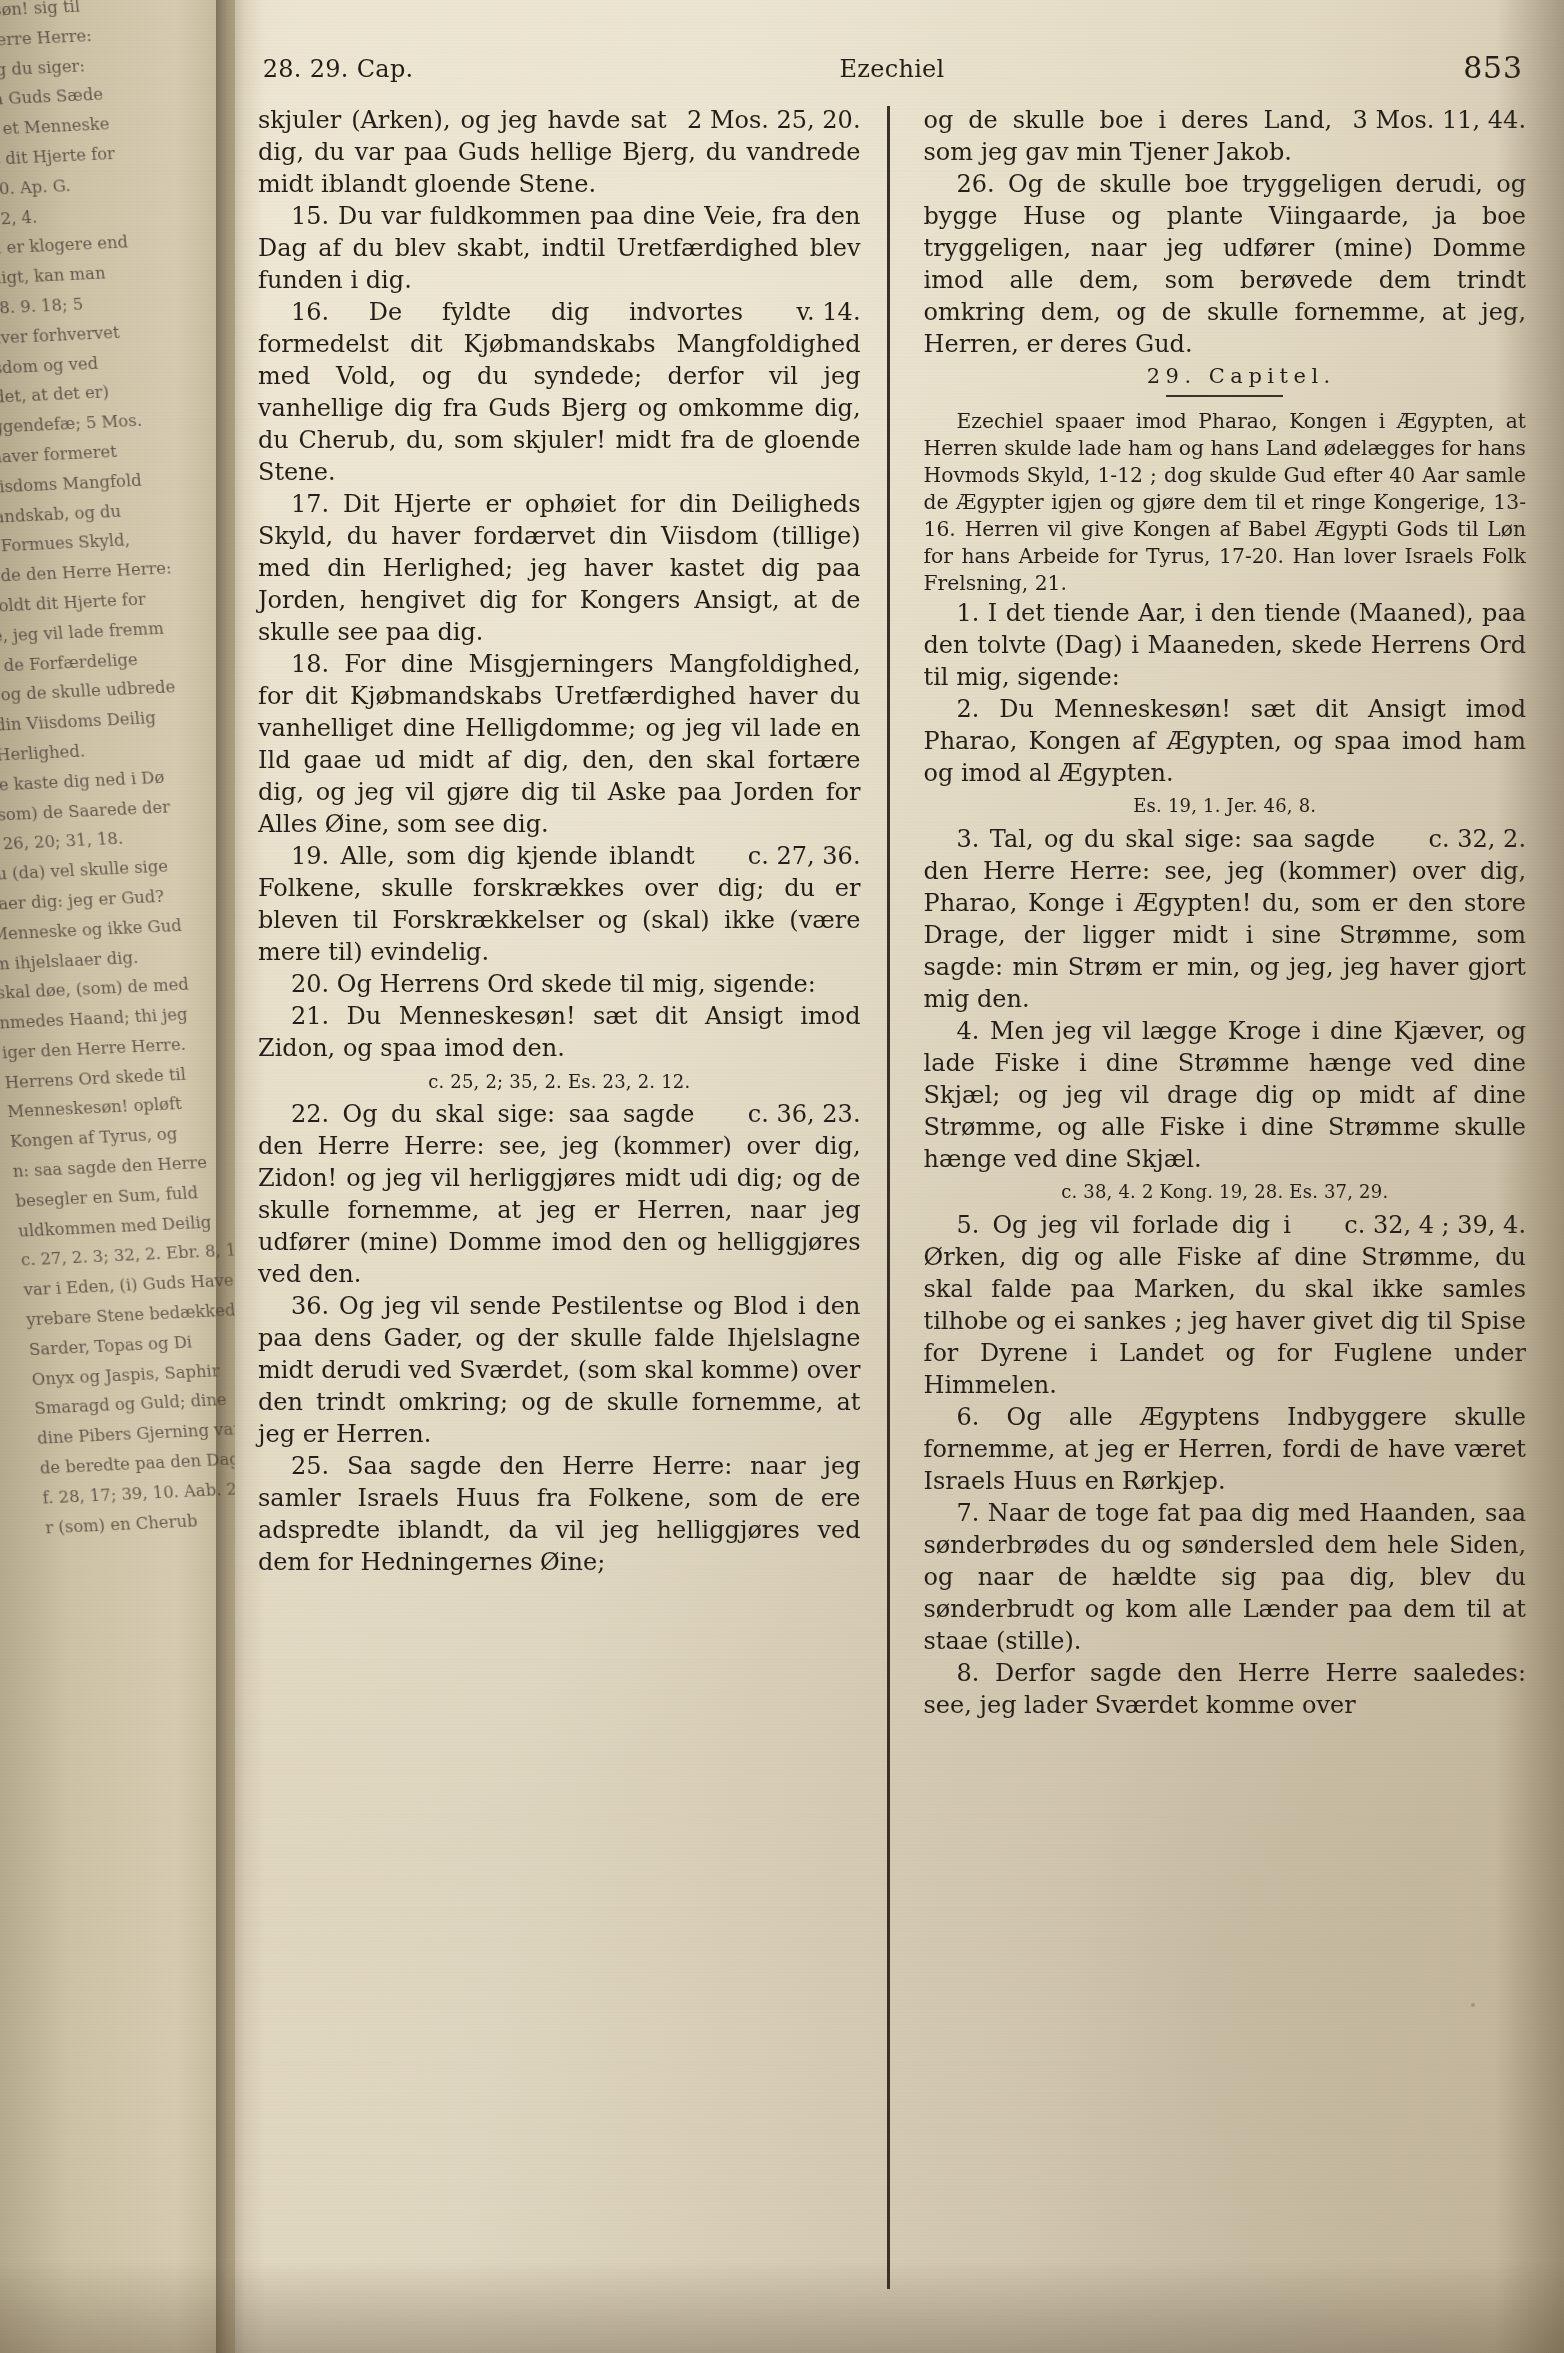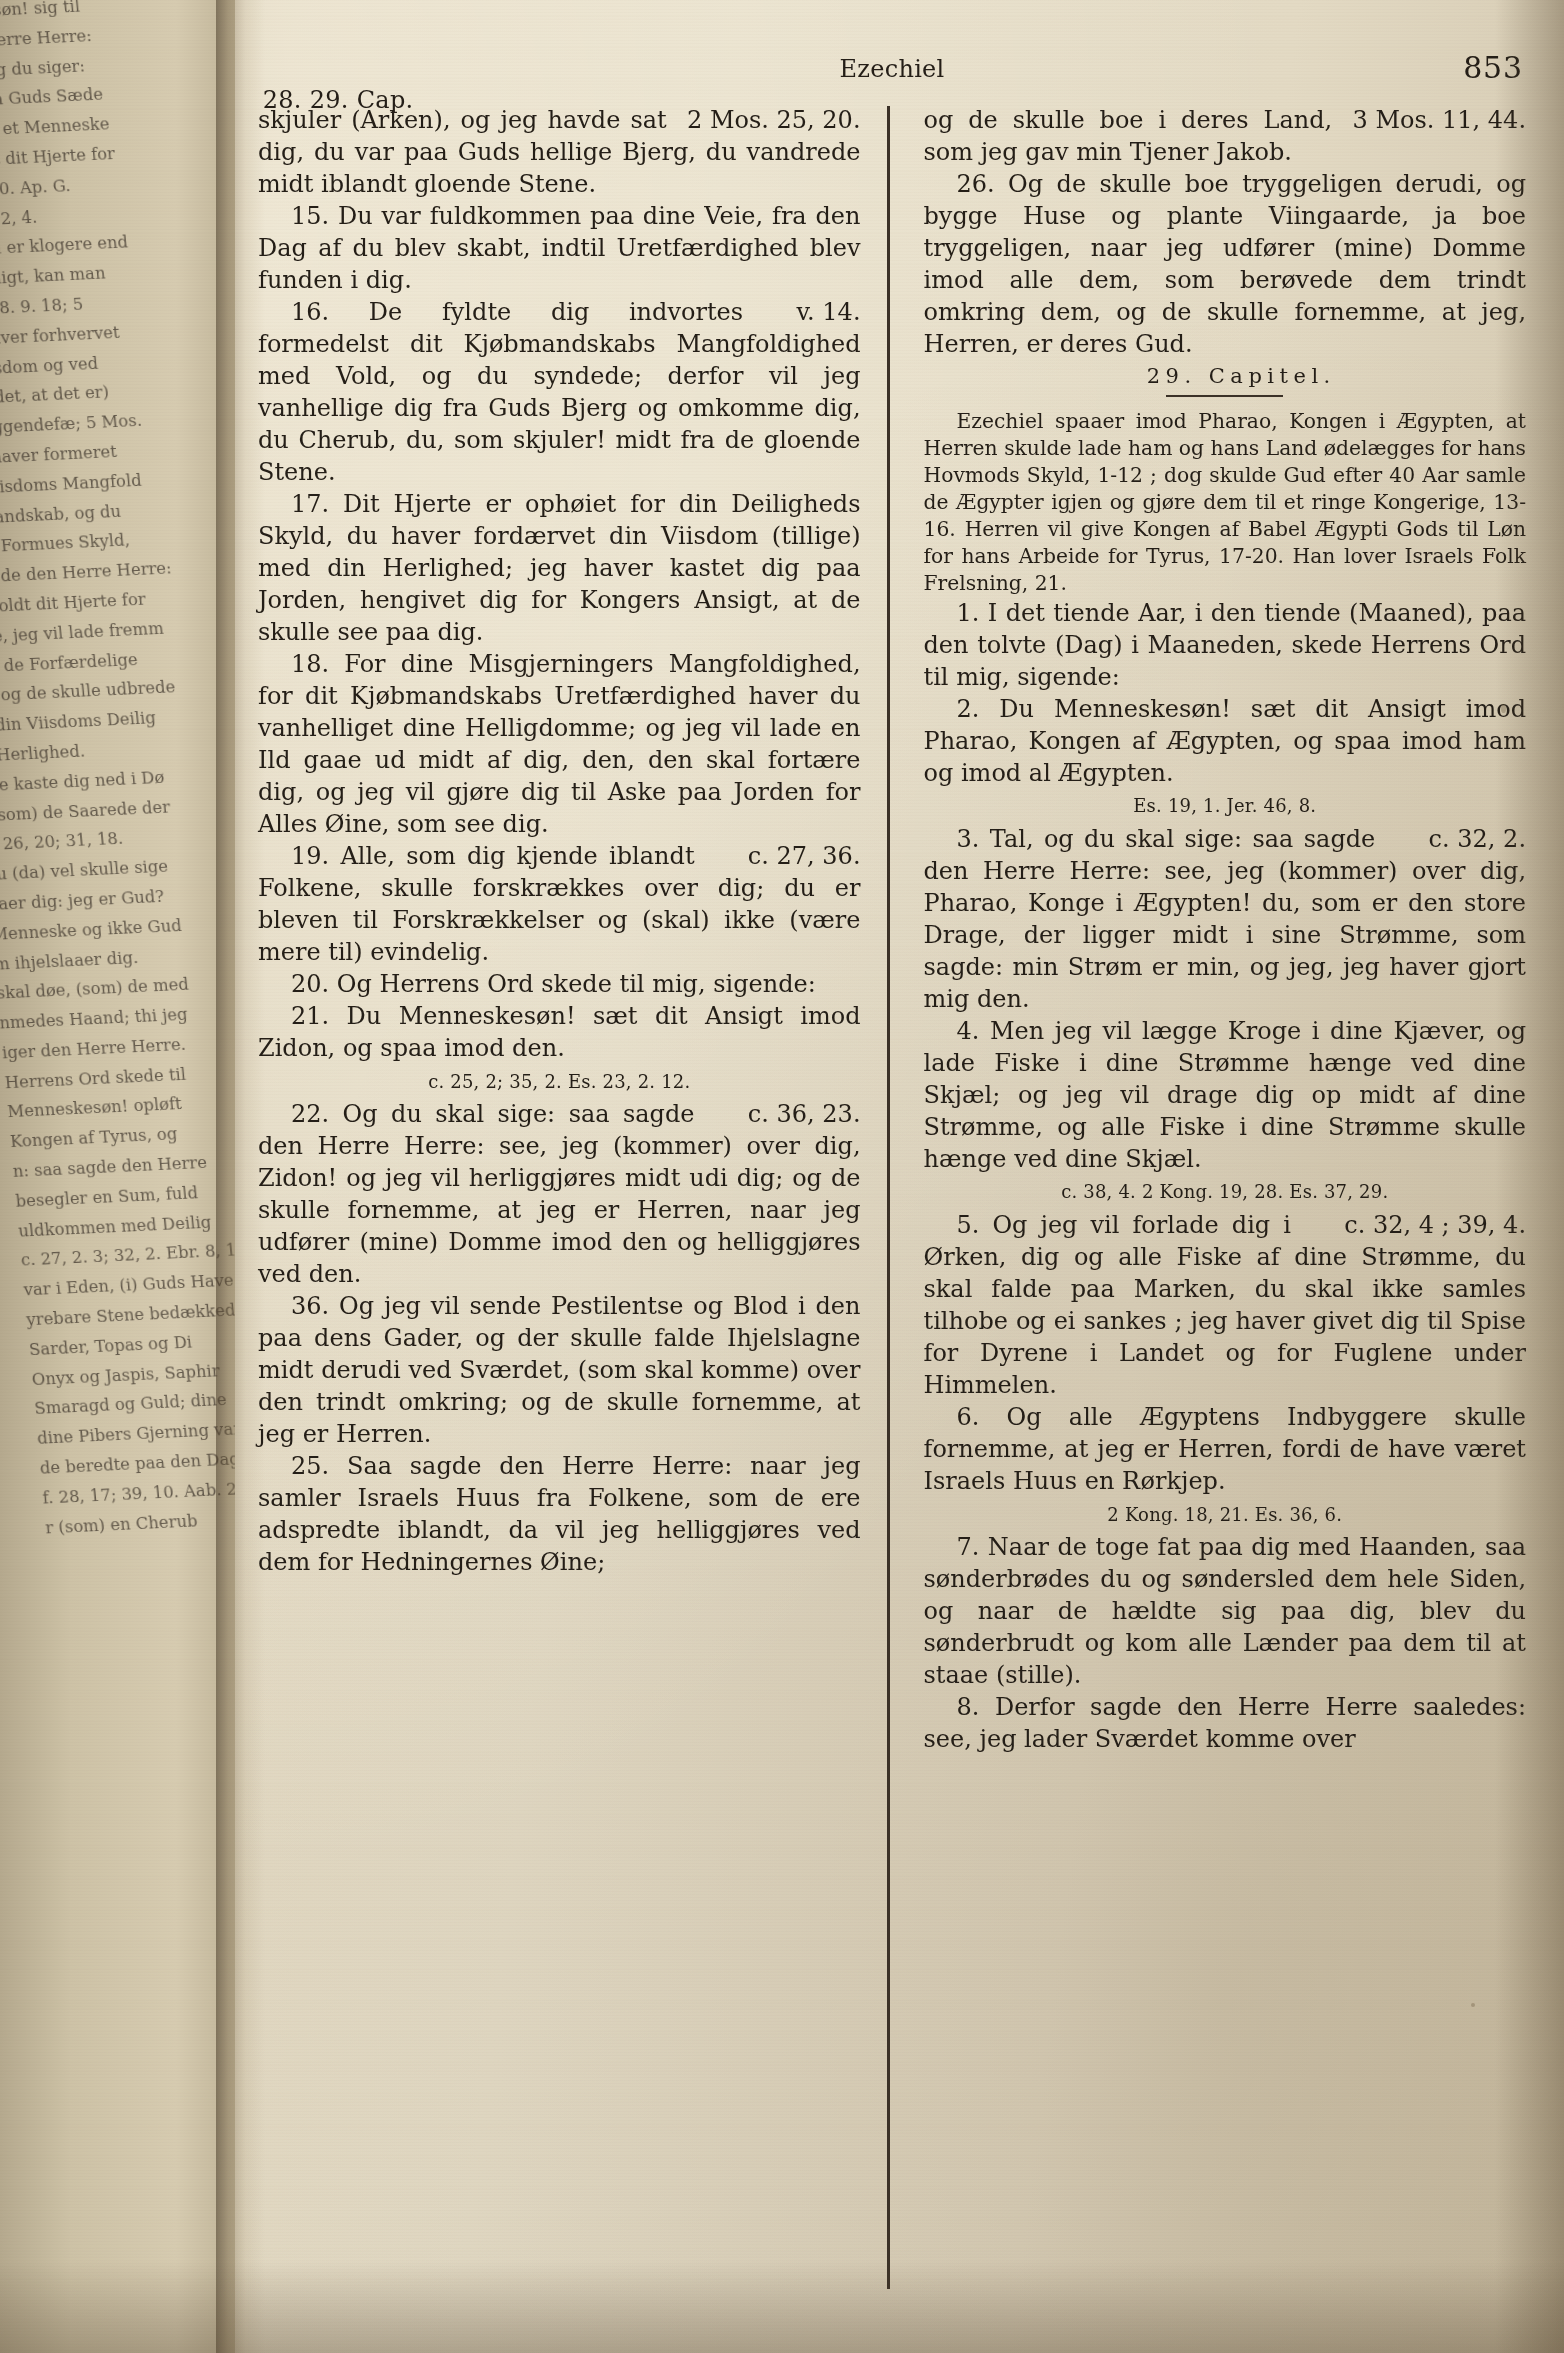--- a/index.html
+++ b/index.html
@@ -89,21 +89,21 @@
     height: 2254px;
     color: #241e17;
   }
 
   .running-head {
     position: relative;
     height: 41px;
     font-size: 24px;
     letter-spacing: 0.3px;
   }
-  .rh-left  { position: absolute; left: 4.7px;  top: 0; margin-top: 31px; }
+  .rh-left  { position: absolute; left: 4.7px;  top: 0; }
   .rh-mid   { position: absolute; left: 0; right: 0; top: 0; text-align: center; }
   .rh-right { position: absolute; right: 3.1px; top: -4.7px; font-size: 30px; letter-spacing: 0.8px; }
 
   .columns {
     position: absolute;
     top: 49px;
     left: 0;
     width: 1268px;
     display: flex;
   }
@@ -345,21 +345,20 @@
 
         <p>
           <span class="endref">c. 32, 4 ; 39, 4.</span>
           <span>5. Og jeg vil forlade dig i Ørken, dig og alle Fiske af dine Strømme, du skal falde paa Marken, du skal ikke samles tilhobe og ei sankes ; jeg haver givet dig til Spise for Dyrene i Landet og for Fuglene under Himmelen.</span>
         </p>
 
         <p>
           <span>6. Og alle Ægyptens Indbyggere skulle fornemme, at jeg er Herren, fordi de have været Israels Huus en Rørkjep.</span>
         </p>
 
-        <span class="vref">2 Kong. 18, 21.    Es. 36, 6.</span>
 
         <p>
           <span>7. Naar de toge fat paa dig med Haanden, saa sønderbrødes du og søndersled dem hele Siden, og naar de hældte sig paa dig, blev du sønderbrudt og kom alle Lænder paa dem til at staae (stille).</span>
         </p>
 
         <p>
           <span>8. Derfor sagde den Herre Herre saaledes: see, jeg lader Sværdet komme over</span>
         </p>
       </div>
 

